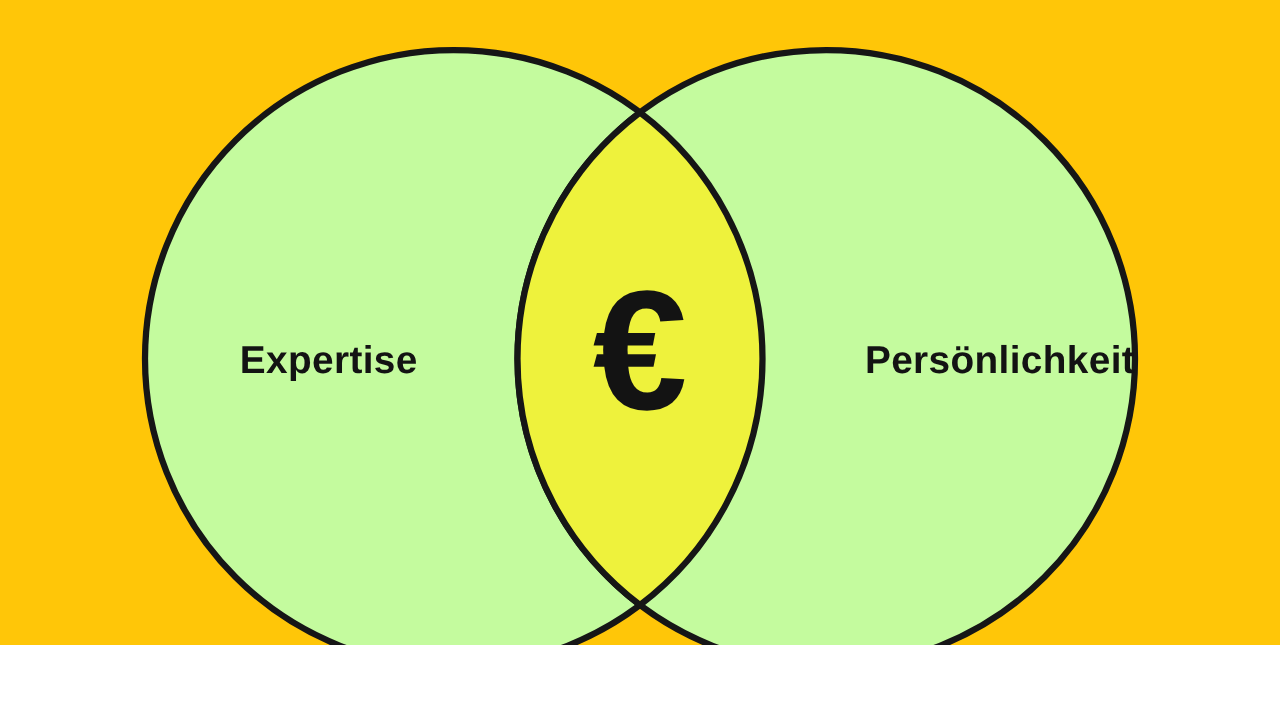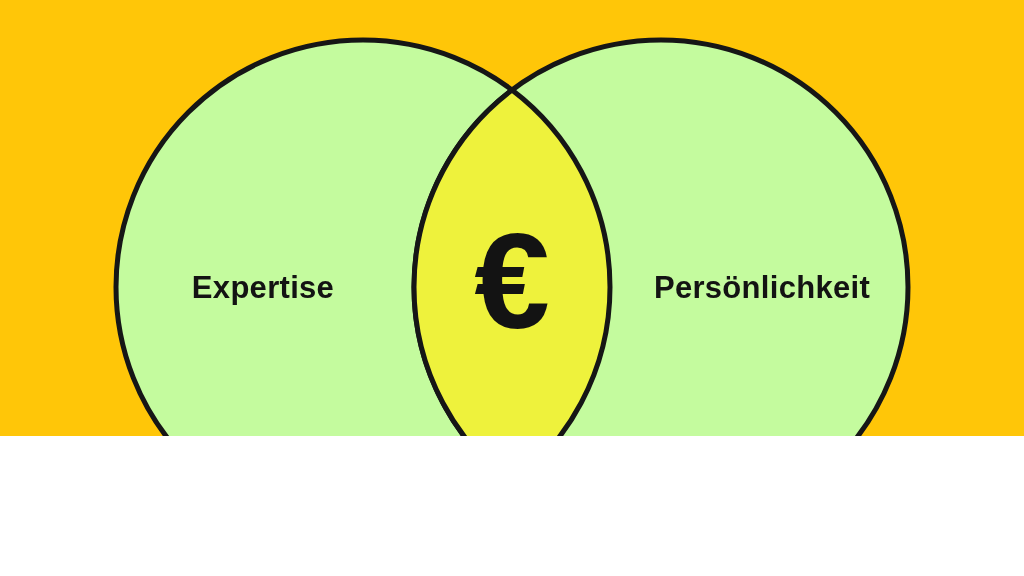--- a/index.html
+++ b/index.html
@@ -2,21 +2,21 @@
 <html style="--background: #FFC608; --circle_fill: #C4FB9E; --intersection_fill: #EEF23C; --outline: #161616; --text: #131313;"><head>
 <meta charset="utf-8">
 <style>
   html, body {
     margin: 0;
     padding: 0;
   }
   .stage {
     position: relative;
     width: 1024px;
-    height: 436px;
+    height: 516px;
     overflow: hidden;
     background: var(--background, #FFC608);
     font-family: "Liberation Sans", "DejaVu Sans", sans-serif;
   }
   svg.venn {
     position: absolute;
     inset: 0;
     display: block;
   }
   .circle {
@@ -34,21 +34,21 @@
     position: absolute;
     transform: translate(-50%, -50%);
     color: var(--text, #131313);
     font-weight: 800;
     font-size: 31px;
     letter-spacing: 0.3px;
     white-space: nowrap;
     user-select: none;
   }
   .label-left  { left: 263px; top: 288px; }
-  .label-right { left: 762px; top: 288px; }
+  .label-right { left: 800px; top: 288px; }
   .euro {
     position: absolute;
     left: 512px;
     top: 286px;
     transform: translate(-50%, -54%);
     color: var(--text, #131313);
     font-weight: 700;
     font-size: 136px;
     line-height: 1;
     user-select: none;

